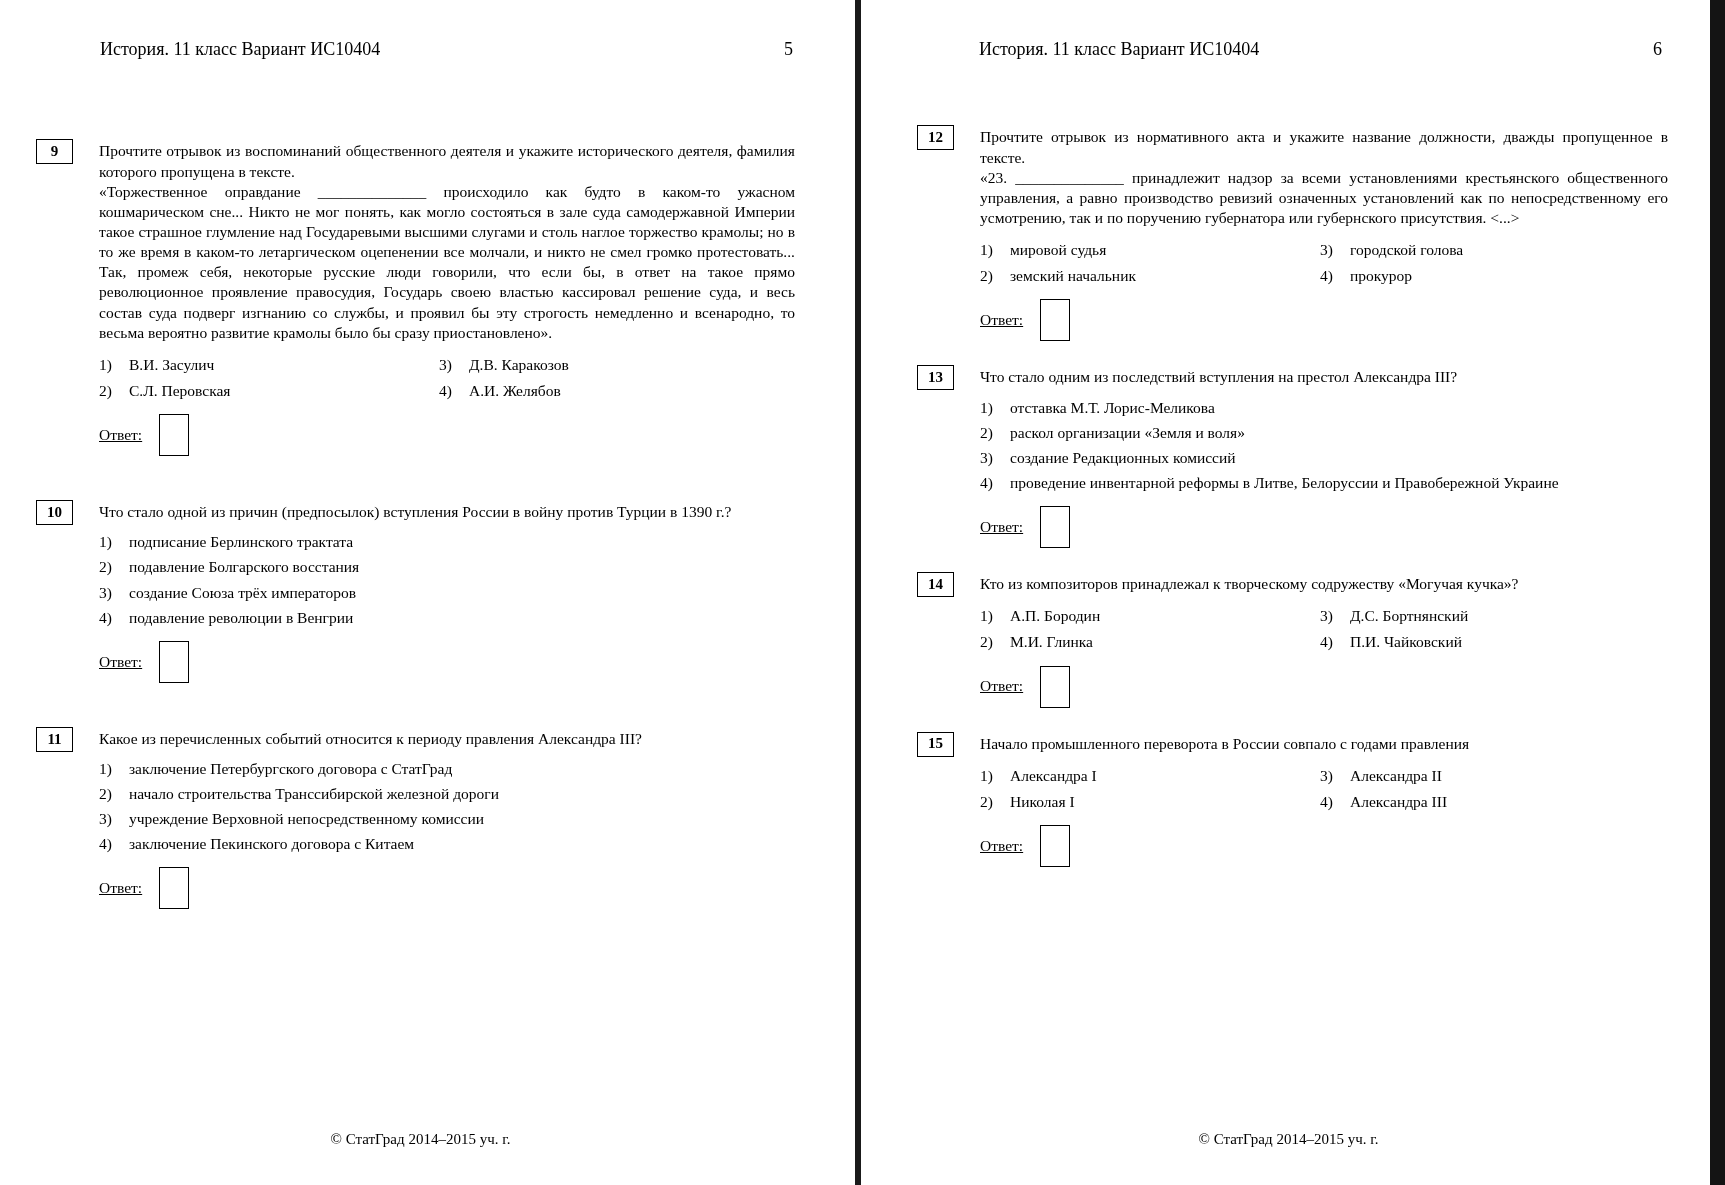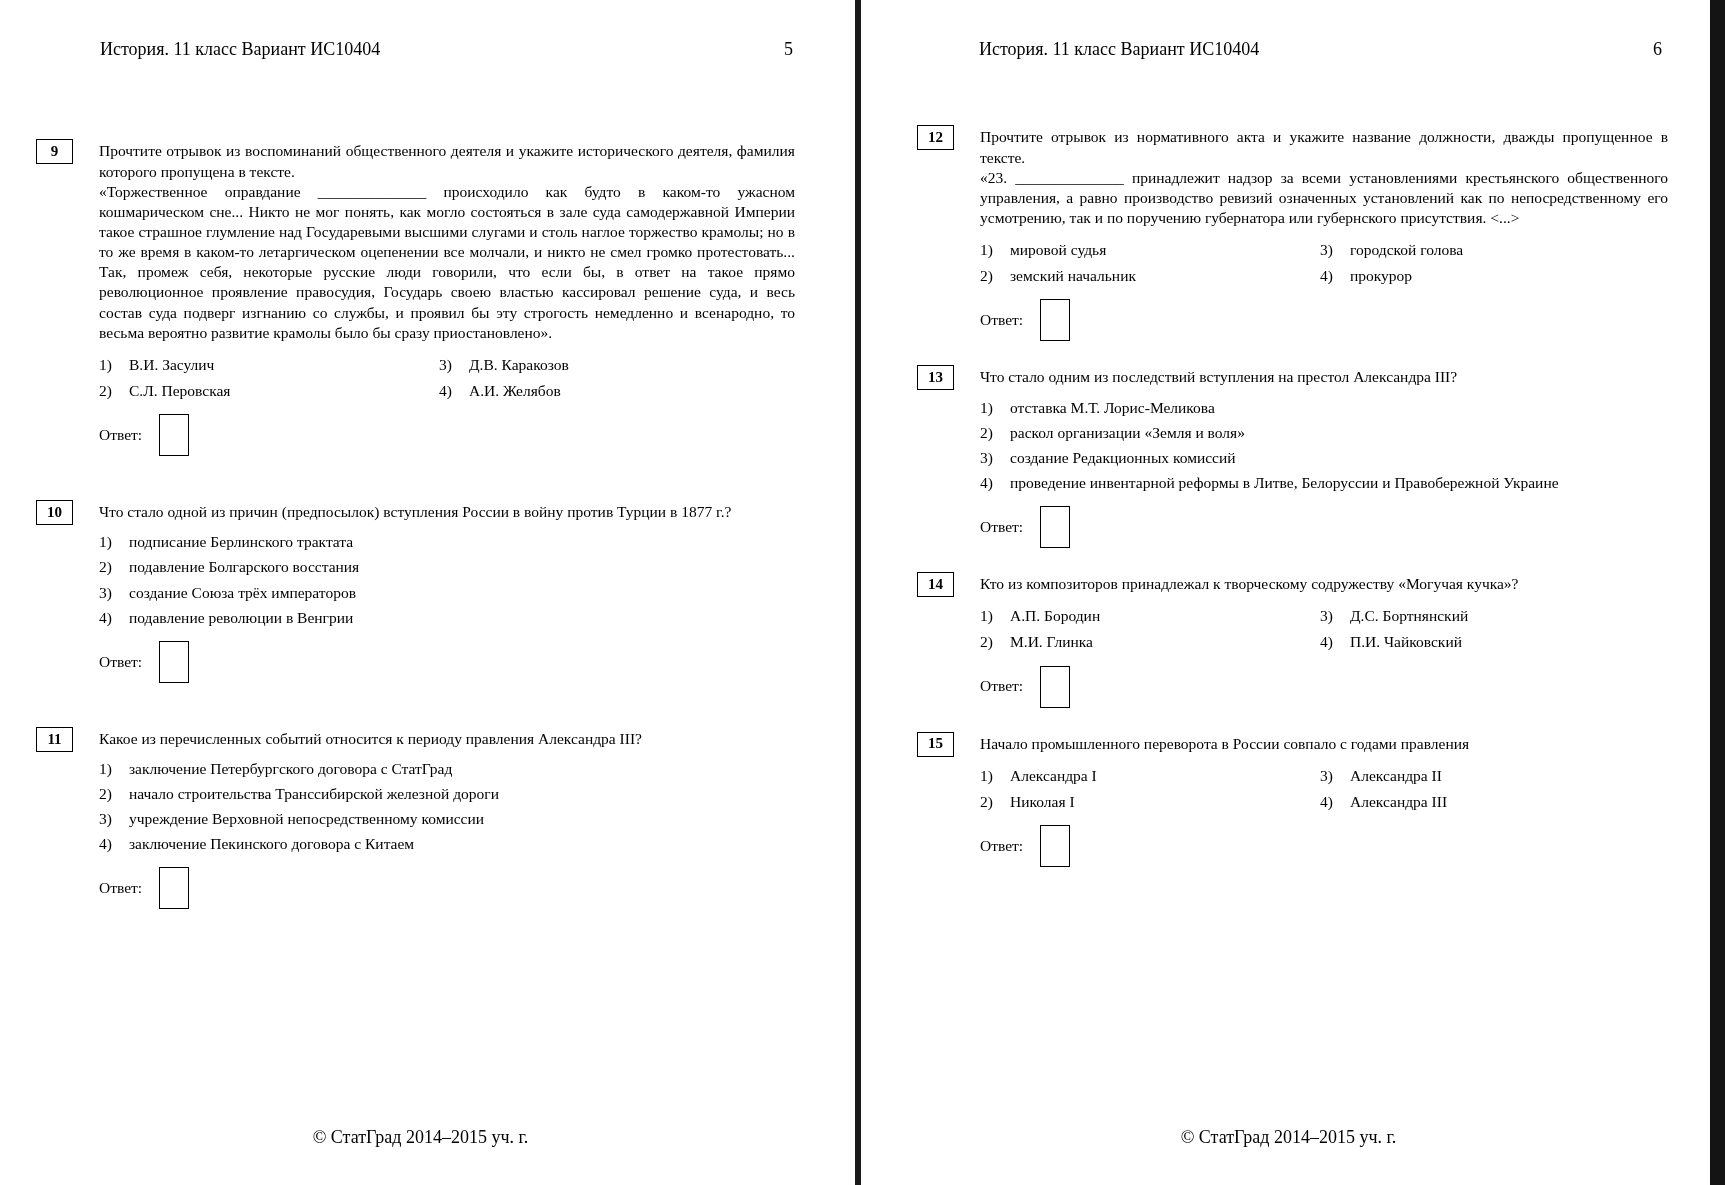--- a/index.html
+++ b/index.html
@@ -35,24 +35,24 @@
     font-weight: bold; font-size: 15px; margin-top: -2px; background: #fff;
   }
   .qbody { flex: 1; margin-left: 26px; }
   .jtext { text-align: justify; }
 
   .opts { margin-top: 10px; display: flex; flex-direction: column; gap: 5px; }
   .opt  { display: flex; }
   .opt-n { flex: 0 0 30px; }
   .opts2 { margin-top: 12px; display: grid; grid-template-columns: 340px 1fr; row-gap: 6px; }
 
-  .answer { display: flex; align-items: center; margin-top: 13px; gap: 17px; }
+  .answer { display: flex; align-items: center; margin-top: 13px; gap: 17px; text-decoration: underline; }
   .answer-box { width: 30px; height: 42px; border: 1.6px solid #000; display: inline-block; background: #fff; }
 
-  .footer { position: absolute; bottom: 36px; left: 6px; right: 0; text-align: center; font-size: 18px; }
+  .footer { position: absolute; bottom: 36px; left: 6px; right: 0; text-align: center; font-size: 15px; }
   .page-left  .footer { padding-right: 20px; }
 </style>
 </head>
 <body>
 
 <div class="sheet">
 
   <div class="page page-left">
     <div class="hdr">
       <span>История. 11 класс Вариант ИС10404</span>
@@ -91,21 +91,21 @@
             <span class="answer-box"></span>
           </div>
         </div>
       </section>
 
       <section class="question mt-b">
         <div class="qnum">
           <span>10</span>
         </div>
         <div class="qbody">
-          <p class="jtext">Что стало одной из причин (предпосылок) вступления России в войну против Турции в 1877 г.?</p>
+          <p class="jtext">Что стало одной из причин (предпосылок) вступления России в войну против Турции в 1390 г.?</p>
           <div class="opts">
             <div class="opt">
               <span class="opt-n">1)</span>
               <span>подписание Берлинского трактата</span>
             </div>
             <div class="opt">
               <span class="opt-n">2)</span>
               <span>подавление Болгарского восстания</span>
             </div>
             <div class="opt">

